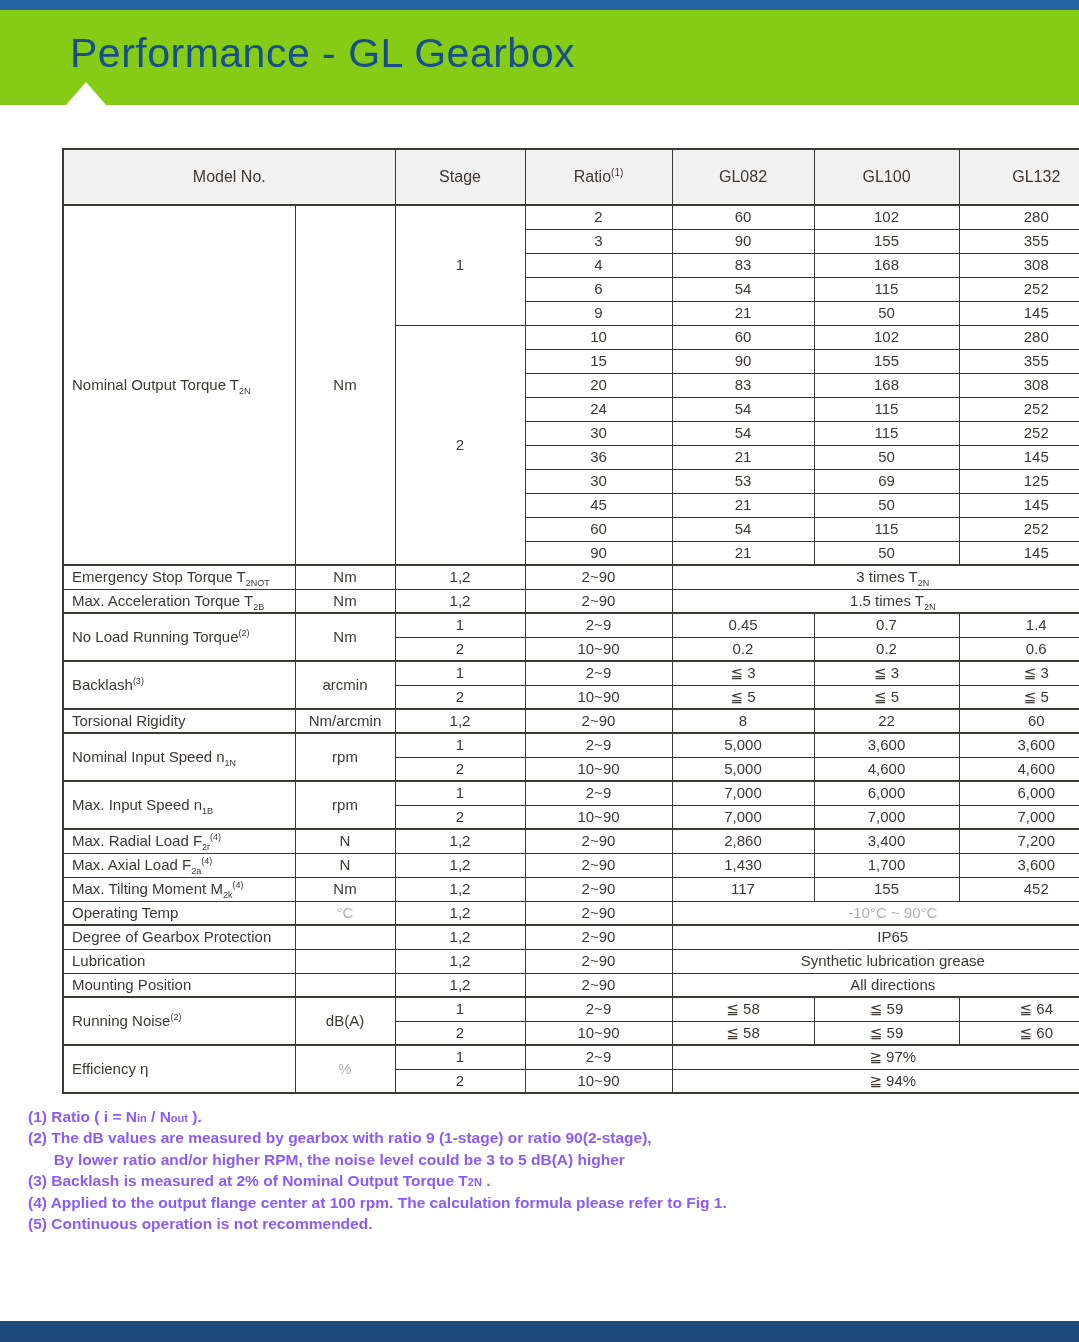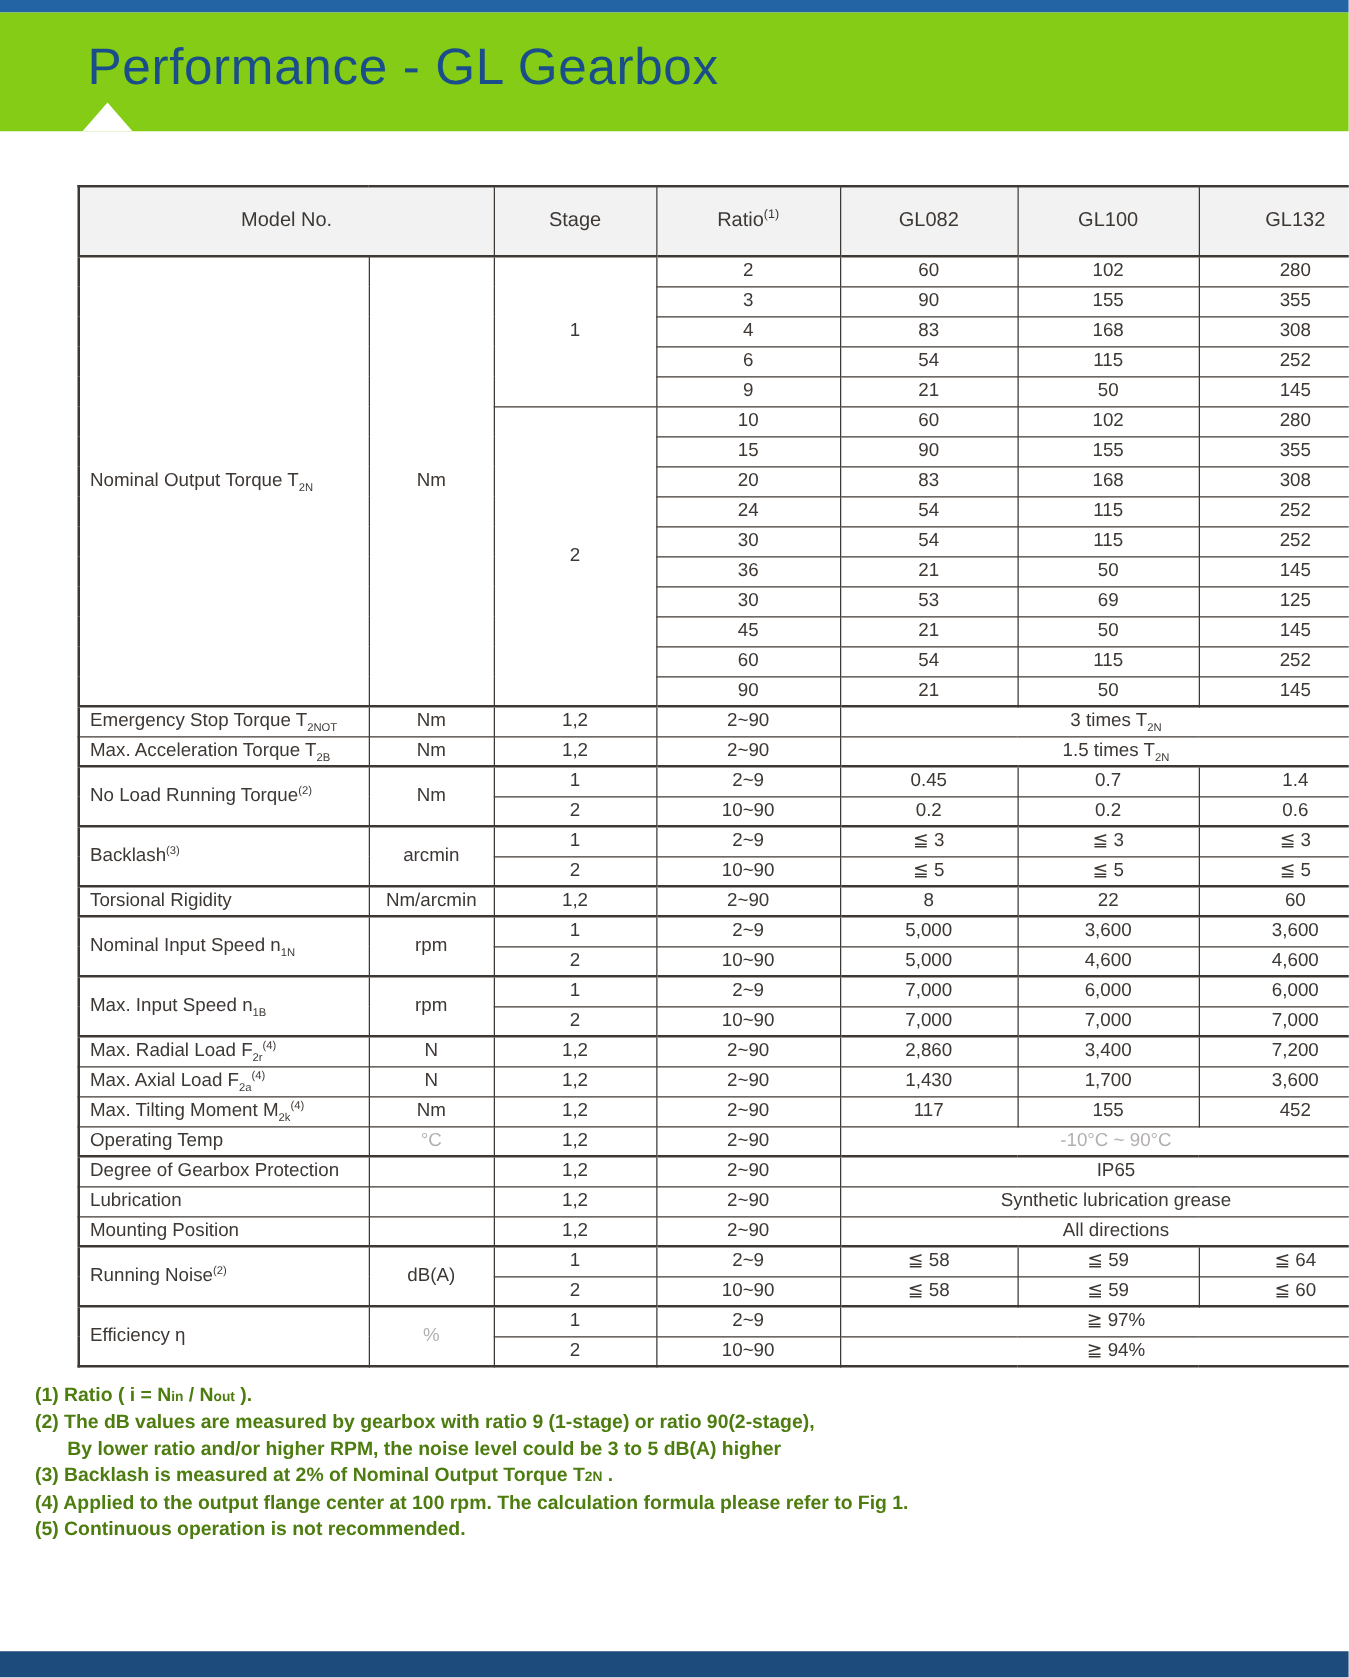--- a/index.html
+++ b/index.html
@@ -43,21 +43,21 @@
   }
   .perf td.label { text-align:left; padding-left:8px; }
   .perf td sub, .perf td sup { font-size:9px; line-height:0; }
   .perf td sup { vertical-align:super; }
   .hdr-sup { font-size:10px; vertical-align:super; line-height:0; }
   .sec-top { border-top:2.5px solid #3E3835 !important; }
   .faint { color:rgba(62,56,53,0.40); }
   .footnotes {
     margin:12px 14px 16px 14px;
     font-size:15.5px; font-weight:bold; line-height:1.38;
-    color:#4d7c0f;
+    color:#8b5cf6;
   }
   .footnotes div { white-space:pre-wrap; }
   .footnotes sub { font-size:11px; vertical-align:baseline; }
   .bottom-bar {
     position:absolute; left:0; bottom:0; width:100%; height:21px;
     background:#1C4B7C;
   }
 </style>
 </head>
 <body>

